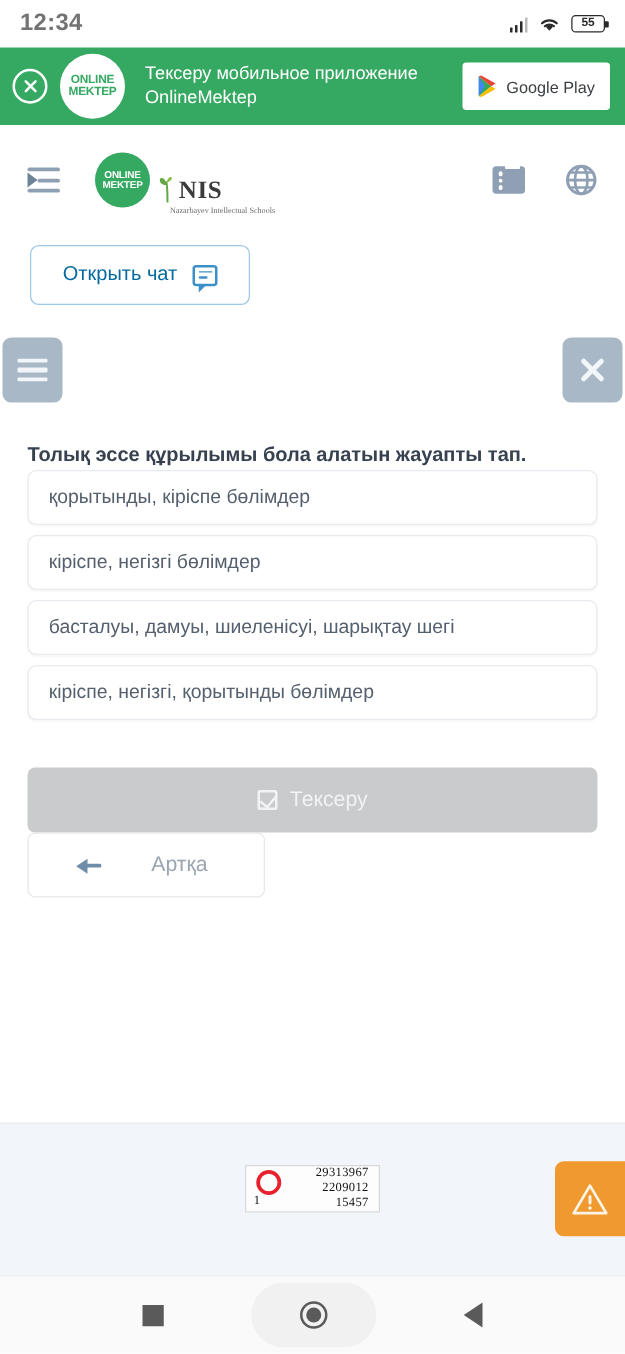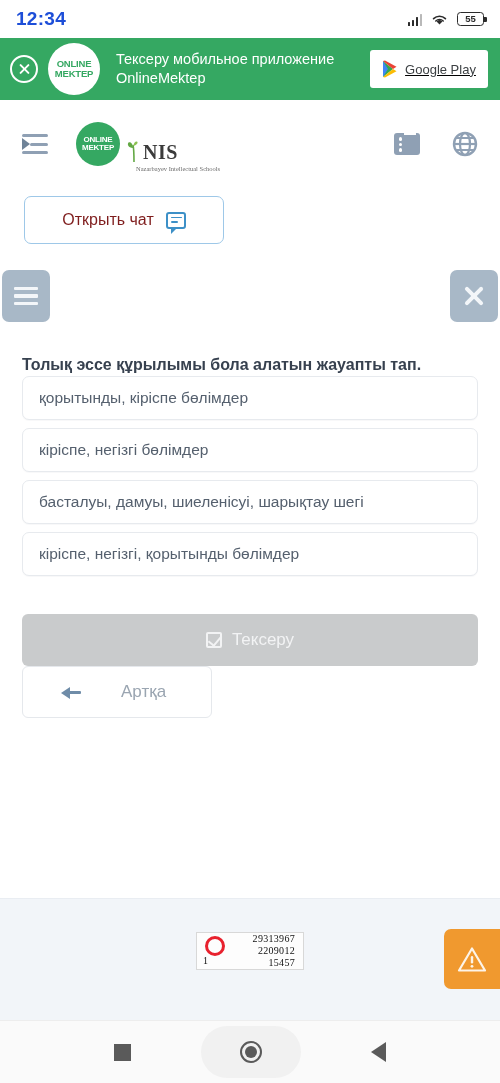--- a/index.html
+++ b/index.html
@@ -10,21 +10,21 @@
     overflow: hidden;
   }
   .phone { position: relative; width: 500px; height: 1083px; background:#fff; }
 
   
   .statusbar {
     height: 38px; width: 100%;
     display: flex; align-items: center; justify-content: space-between;
     padding: 0 16px; background: #ffffff;
   }
-  .clock { font-size: 19px; font-weight: 700; color: #1d4ed8; letter-spacing:.3px; }
+  .clock { font-size: 19px; font-weight: 700; color: #737373; letter-spacing:.3px; }
   .status-icons { display: flex; align-items: flex-end; gap: 9px; }
   .sig { display:flex; align-items:flex-end; gap:1.5px; height:13px; }
   .sig i { width:2.5px; background:#2b2b2b; display:block; border-radius:.5px; }
   .sig i:nth-child(1){height:4px}
   .sig i:nth-child(2){height:6.5px}
   .sig i:nth-child(3){height:9px}
   .sig i:nth-child(4){height:12px;background:#b9b9b9}
   .batt {
     width: 27px; height: 14px; border: 1.6px solid #2b2b2b; border-radius: 3.5px;
     display:flex; align-items:center; justify-content:center; position:relative;
@@ -56,21 +56,21 @@
     line-height: 1.05;
   }
   .ban-logo span { font-size: 9.5px; font-weight: 700; color:#35a862; letter-spacing:-0.2px; }
   .ban-text {
     flex: 1 1 auto; color:#ffffff; font-size: 14.5px; line-height: 1.32;
     padding-left: 6px; padding-right: 6px;
   }
   .gp-btn {
     flex: 0 0 auto; background:#ffffff; border-radius: 3px;
     height: 38px; width: 118px; display:flex; align-items:center;
-    justify-content:center; gap:7px;text-decoration:underline;
+    justify-content:center; gap:7px;
   }
   .gp-label { font-size: 13px; color:#3c4043; font-weight: 500; }
 
   
   .siteheader {
     height: 88px; display:flex; align-items:center; padding: 0 22px;
     background:#ffffff;
   }
   .menu-ico { width:26px; height:20px; position:relative; flex:0 0 auto; cursor:pointer; }
   .menu-ico i{ position:absolute; right:0; height:3px; background:#8fa0b4; border-radius:2px; }
@@ -103,23 +103,23 @@
   .listico i:nth-child(2){top:10px}
   .listico i:nth-child(3){top:15.5px}
   .listico b{ position:absolute; left:4.5px; width:3.5px; height:3.5px; background:#fff; border-radius:50%;}
   .listico b:nth-of-type(1){top:4px}
   .listico b:nth-of-type(2){top:9.5px}
   .listico b:nth-of-type(3){top:15px}
 
   
   .chatwrap{ padding: 8px 24px 0 24px; }
   .chatbtn{
-    width: 200px; height: 48px; border:1px solid #9ec8e8; border-radius:7px;
+    width: 176px; height: 48px; border:1px solid #9ec8e8; border-radius:7px;
     background:#fff; display:flex; align-items:center; justify-content:center; gap:12px;
-    color:#7f1d1d; font-size:16px; cursor:pointer;
+    color:#0369a1; font-size:16px; cursor:pointer;
   }
   .chat-ico{ width:20px;height:17px;border:2px solid #3d90c7;border-radius:3px;position:relative; }
   .chat-ico i{ position:absolute;left:3px;height:1.8px;background:#3d90c7;border-radius:1px; }
   .chat-ico i:nth-child(1){top:3px;width:11px}
   .chat-ico i:nth-child(2){top:7.5px;width:7px}
   .chat-ico:after{
     content:"";position:absolute;left:3px;bottom:-7px;
     border-top:6px solid #3d90c7;border-right:6px solid transparent;
   }
 

